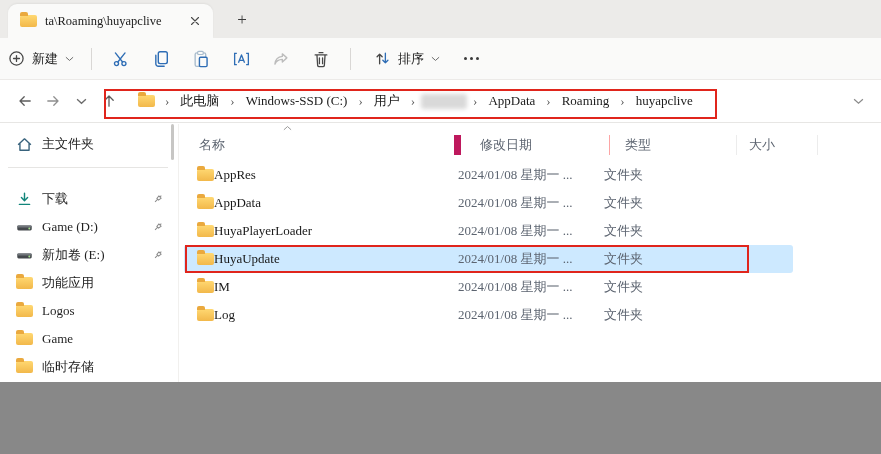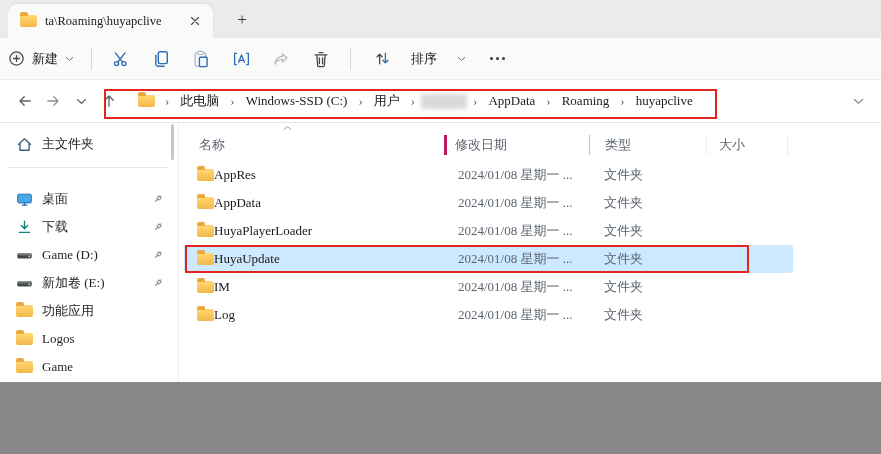--- a/index.html
+++ b/index.html
@@ -22,21 +22,21 @@
     display:flex; align-items:center; justify-content:center; font-size:17px; color:#3a3a3a; }
   
   .toolbar { position:absolute; left:0; top:38px; width:881px; height:42px;
     background:#fafaf9; border-bottom:1px solid #eceae8;
     display:flex; align-items:center; }
   .tb-new { display:flex; align-items:center; gap:7px; padding:5px 8px; border-radius:4px; }
   .tb-new-label { font-size:13px; color:#1b1b1b; }
   .tb-ibtn { width:34px; height:32px; display:flex; align-items:center;
     justify-content:center; border-radius:4px; margin:0 3px; }
   .tb-sep { width:1px; height:22px; background:#d9d7d5; margin:0 9px; }
-  .tb-text-btn { display:flex; align-items:center; gap:20px; padding:6px 8px;
+  .tb-text-btn { display:flex; align-items:center; gap:7px; padding:6px 8px;
     border-radius:4px; font-size:13px; color:#1b1b1b; margin:0 6px; }
   .dots { display:flex; gap:3px; padding:0 10px; }
   .dots i { width:3px; height:3px; background:#3a3a3a; border-radius:50%; }
   
   .addressbar { position:absolute; left:0; top:80px; width:881px; height:43px;
     background:#fff; border-bottom:1px solid #e7e6e4;
     display:flex; align-items:center; padding-left:12px; }
   .nav-btn { width:26px; height:26px; display:flex; align-items:center;
     justify-content:center; border-radius:4px; margin-right:2px; }
   .breadcrumb { display:flex; align-items:center; margin-left:14px; font-size:13px; }
@@ -61,24 +61,24 @@
     background:#c7c6c4; border-radius:2px; }
   .ic16 { width:17px; height:17px; flex:0 0 auto; display:flex; align-items:center; justify-content:center; }
   
   .folder-ic { width:17px; height:12px; border-radius:2px; position:relative; flex:0 0 auto;
     background:linear-gradient(180deg,#ffd872 0%,#f2b84a 100%); }
   .folder-ic::before { content:""; position:absolute; top:-3px; left:0; width:8px; height:4px;
     border-radius:2px 2px 0 0; background:#eaa93e; }
   
   .filelist { position:absolute; left:178px; top:0; right:0; bottom:0; border-left:1px solid #f1f0ee; }
   .fl-header { position:absolute; top:7px; left:0; height:28px; display:flex;
-    align-items:center; font-size:13px; color:#5c6470; }
+    align-items:center; font-size:13px; color:#5c6470;gap:10px; }
   .fl-header .hc { height:20px; display:flex; align-items:center; }
   .hc-name { width:265px; padding-left:20px; position:relative; }
-  .hc-date { width:145px; padding-left:8px; border-left:3px solid #be185d; }
+  .hc-date { width:145px; padding-left:19px; border-left:7px solid #be185d; }
   .hc-type { width:117px; padding-left:15px; border-left:1px solid #fca5a5; }
   .hc-size { width:82px;  padding-left:12px; border-left:1px solid #ececec; border-right:1px solid #ececec; }
   .sort-caret { position:absolute; left:104px; top:-10px; color:#8a8a8a; }
   .fl-rows { position:absolute; top:37px; left:5px; }
   .fl-row { width:609px; height:28px; display:flex; align-items:center;
     font-size:13px; border-radius:3px; position:relative; }
   .cell-name { width:260px; display:flex; align-items:center; 
     padding-left:13px; color:#191919; }
   .cell-date { width:145px; padding-left:14px; color:#5c6470; white-space:nowrap; }
   .cell-type { width:117px; padding-left:15px; color:#5c6470; }
@@ -238,36 +238,20 @@
         <span class="ic16">
           <svg width="17" height="17" viewBox="0 0 16 16">
               <path d="M2 8.3 L8 2.7 L14 8.3 M3.7 7 V13.4 H12.3 V7" fill="none" stroke="#38627c" stroke-width="1.3" stroke-linejoin="round"></path>
             </svg>
         </span>
         <span>主文件夹</span>
       </div>
 
       <div class="sb-divider"></div>
 
-      <div class="sb-item">
-        <span class="ic16">
-          <svg width="17" height="17" viewBox="0 0 16 16">
-              <rect x="1.6" y="3" width="12.8" height="8.2" rx="1" fill="#49a8e8" stroke="#1b6fae" stroke-width="0.9"></rect>
-              <path d="M8 11.4 v1.6 M5.8 13.2 h4.4" stroke="#1b6fae" stroke-width="1.2" stroke-linecap="round"></path>
-            </svg>
-        </span>
-        <span>桌面</span>
-        <span class="pin">
-          <svg width="12" height="12" viewBox="0 0 12 12">
-              <g transform="rotate(45 6 6)">
-                <path d="M6 1.3 v1.8 M4.4 3.2 h3.2 l-.4 3.2 h-2.4 z M6 6.6 v3.6" stroke="#8b8b8b" stroke-width="1" fill="none"></path>
-              </g>
-            </svg>
-        </span>
-      </div>
 
       <div class="sb-item">
         <span class="ic16">
           <svg width="17" height="17" viewBox="0 0 16 16">
               <path d="M8 2.2 V8.8 M5.1 6.2 L8 9.1 L10.9 6.2" fill="none" stroke="#12857a" stroke-width="1.35" stroke-linecap="round" stroke-linejoin="round"></path>
               <path d="M3.2 12.6 h9.6" stroke="#12857a" stroke-width="1.35" stroke-linecap="round"></path>
             </svg>
         </span>
         <span>下载</span>
         <span class="pin">

